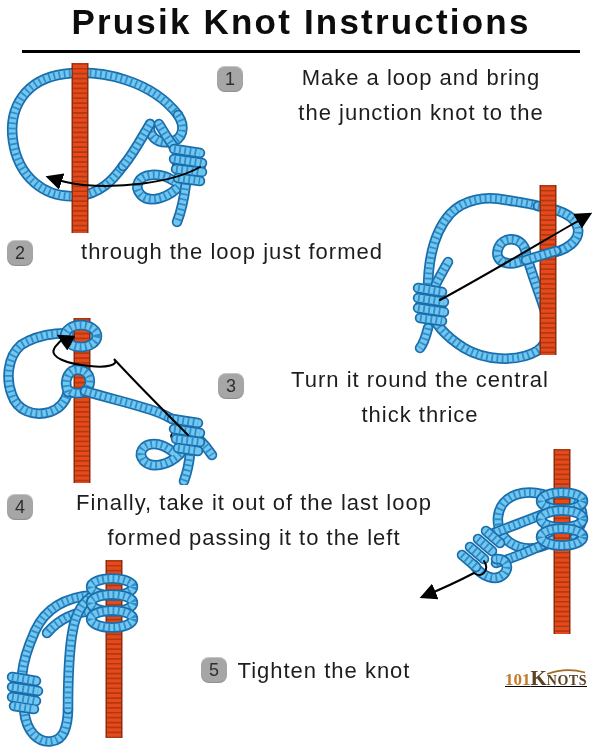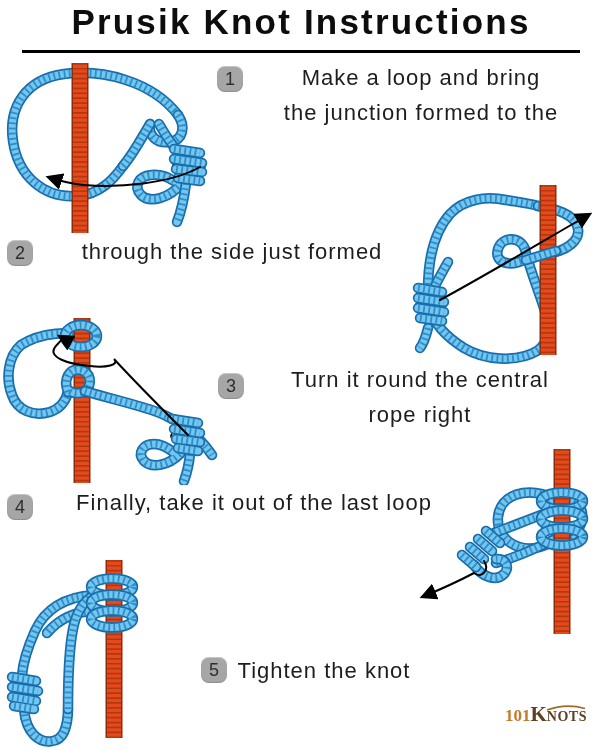--- a/index.html
+++ b/index.html
@@ -19,22 +19,22 @@
   .illu{position:absolute;}
   
   .rope-out{fill:none;stroke:var(--rope-blue-outline);stroke-width:10.5;stroke-linecap:round;stroke-linejoin:round;}
   .rope-fill{fill:none;stroke:var(--rope-blue);stroke-width:7;stroke-linecap:round;stroke-linejoin:round;}
   .rope-tick{fill:none;stroke:var(--rope-blue-tick);stroke-width:7;stroke-dasharray:1.8 3.4;}
   .pole-out{fill:none;stroke:var(--central-rope-outline);stroke-width:17;stroke-linecap:butt;}
   .pole-fill{fill:none;stroke:var(--central-rope);stroke-width:14;stroke-linecap:butt;}
   .pole-tick{fill:none;stroke:var(--central-rope-stripe);stroke-width:14;stroke-dasharray:1.7 3.2;}
   .arrow{fill:none;stroke:var(--arrow);stroke-width:2;stroke-linecap:round;}
   .ring{fill:none;stroke:var(--arrow);stroke-width:1.7;}
-  .logo{position:absolute;left:505px;top:702px;width:95px;white-space:nowrap;
-        font-family:"Liberation Serif",serif;font-weight:700;}
+  .logo{position:absolute;left:505px;top:666px;width:95px;white-space:nowrap;
+        font-family:"Liberation Serif",serif;font-weight:700;text-decoration:underline;}
   .logo-101{color:var(--logo-orange);font-size:17px;}
   .logo-k{color:var(--logo-brown);font-size:21px;}
   .logo-nots{color:var(--logo-brown);font-size:14px;letter-spacing:.5px;position:relative;}
   .logo-swoosh{position:absolute;left:-2px;top:-6px;}
 </style>
 </head>
 <body>
 
 <svg width="0" height="0" style="position:absolute">
   <defs>
@@ -90,26 +90,26 @@
         <path d="M172,92 L198,96 M172,102 L200,106 M174,112 L200,115 M176,121 L198,124" class="rope-out"></path>
         <path d="M172,92 L198,96 M172,102 L200,106 M174,112 L200,115 M176,121 L198,124" class="rope-fill"></path>
         <path d="M172,92 L198,96 M172,102 L200,106 M174,112 L200,115 M176,121 L198,124" class="rope-tick"></path>
       </g>
     <path class="arrow" marker-end="url(#ah)" d="M198,110 C168,127 115,131 82,128 C70,127 58,124 46,120"></path>
   </svg>
 
   <div class="badge" style="left:217px;top:66px">1</div>
   <div class="step-text" style="left:242px;top:60px;width:358px">
     <span>Make a loop and bring</span>
-    <span>the junction formed to the</span>
+    <span>the junction knot to the</span>
   </div>
 
   <div class="badge" style="left:7px;top:240px">2</div>
   <div class="step-text" style="left:36px;top:234px;width:392px">
-    <span>through the side just formed</span>
+    <span>through the loop just formed</span>
   </div>
 
   <svg class="illu" style="left:398px;top:172px" width="204" height="196" viewBox="0 0 204 196">
     <g>
         <path d="M30,118 C30,88 36,60 52,42 C66,27 88,24 108,28 C120,30 130,31 140,34" class="rope-out"></path>
         <path d="M30,118 C30,88 36,60 52,42 C66,27 88,24 108,28 C120,30 130,31 140,34" class="rope-fill"></path>
         <path d="M30,118 C30,88 36,60 52,42 C66,27 88,24 108,28 C120,30 130,31 140,34" class="rope-tick"></path>
       </g>
     <g>
         <path d="M140,34 C160,37 178,43 180,57 C182,69 168,78 154,81" class="rope-out"></path>
@@ -196,26 +196,27 @@
         <path d="M170,112 L196,116 M172,122 L198,126 M174,132 L198,135 M176,141 L196,144" class="rope-out"></path>
         <path d="M170,112 L196,116 M172,122 L198,126 M174,132 L198,135 M176,141 L196,144" class="rope-fill"></path>
         <path d="M170,112 L196,116 M172,122 L198,126 M174,132 L198,135 M176,141 L196,144" class="rope-tick"></path>
       </g>
     <path class="arrow" marker-end="url(#ah)" d="M186,128 C160,102 134,76 112,52 C118,58 104,61 88,59 C64,57 48,50 52,42 C54,36 64,33 57,29"></path>
   </svg>
 
   <div class="badge" style="left:218px;top:373px">3</div>
   <div class="step-text" style="left:248px;top:362px;width:344px">
     <span>Turn it round the central</span>
-    <span>rope right</span>
+    <span>thick thrice</span>
   </div>
 
   <div class="badge" style="left:7px;top:494px">4</div>
   <div class="step-text" style="left:40px;top:485px;width:428px">
     <span>Finally, take it out of the last loop</span>
+    <span>formed passing it to the left</span>
   </div>
 
   <svg class="illu" style="left:398px;top:443px" width="204" height="200" viewBox="0 0 204 200">
     <g>
         <path d="M158,56 C128,42 102,52 100,74 C98,96 120,110 142,104 C156,100 164,92 168,84" class="rope-out"></path>
         <path d="M158,56 C128,42 102,52 100,74 C98,96 120,110 142,104 C156,100 164,92 168,84" class="rope-fill"></path>
         <path d="M158,56 C128,42 102,52 100,74 C98,96 120,110 142,104 C156,100 164,92 168,84" class="rope-tick"></path>
       </g>
     <g>
         <path d="M150,60 C172,52 186,60 184,76 C182,90 170,98 156,98" class="rope-out"></path>

